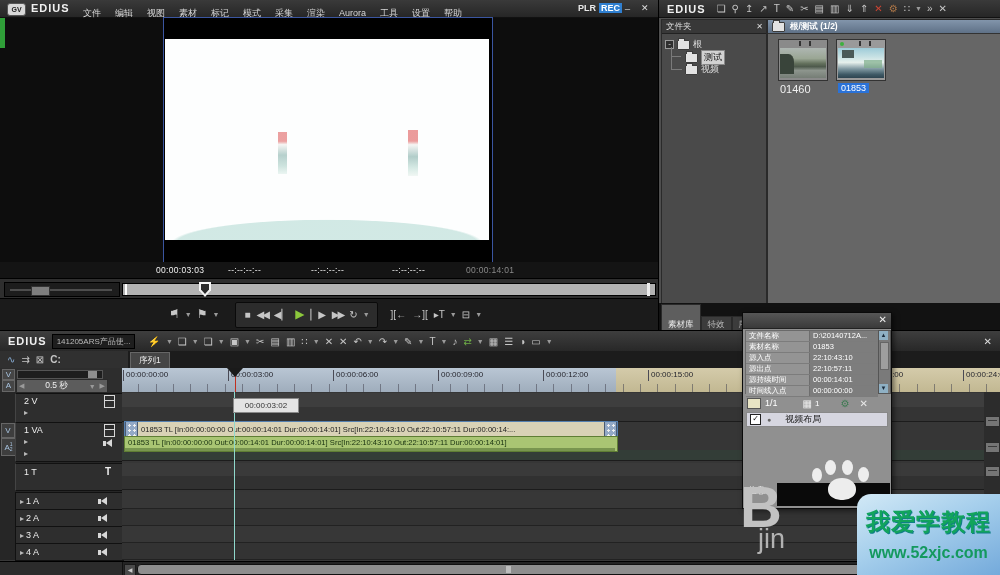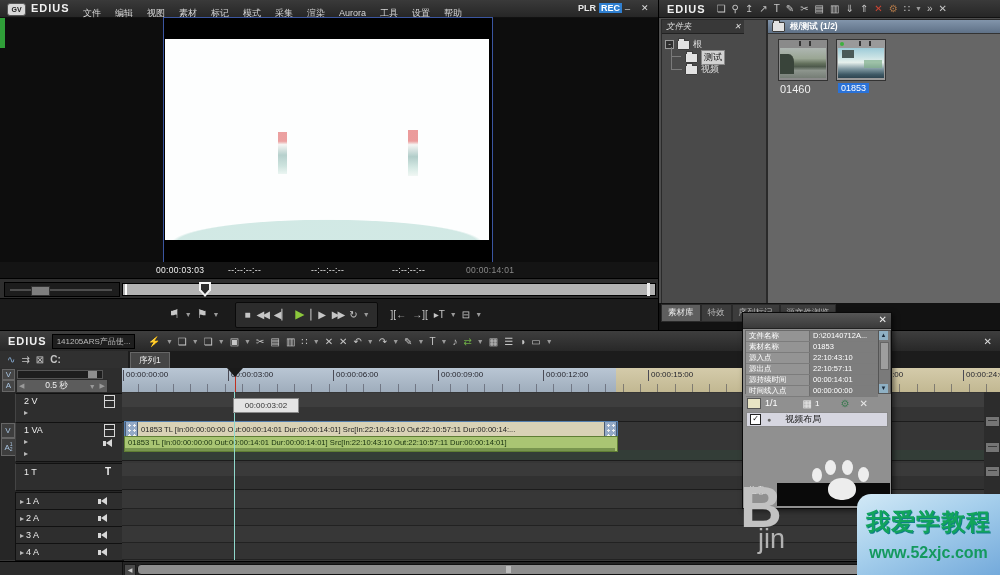--- a/index.html
+++ b/index.html
@@ -144,21 +144,21 @@
         <span class="tbi" style="color:#cc4433;">✕</span>
         <span class="tbi" style="color:#b07848;">⚙</span>
         <span class="tbi">∷</span>
         <span class="chv">▼</span>
         <span class="tbi">»</span>
         <span class="tbi">✕</span>
       </div>
     </div>
 
     <div class="a" style="left:2px;top:19px;width:104px;height:284px;background:#4a4a4a;border:1px solid #2a2a2a;">
-      <div class="a row" style="left:0;top:0;width:82px;height:13px;background:#383838;border-bottom:1px solid #222;font-style:italic;">
+      <div class="a row" style="left:0;top:0;width:104px;height:13px;background:#383838;border-bottom:1px solid #222;">
         <span style="margin-left:4px;font-size:8.5px;color:#ddd;">文件夹</span>
         <span style="margin-left:auto;margin-right:3px;font-size:8px;color:#ddd;">✕</span>
       </div>
       <div class="a row" style="left:3px;top:18px;">
         <span class="exp">-</span>
         <span class="fld" style="margin:0 3px;"></span>
         <span style="font-size:9px;">根</span>
       </div>
       <div class="a row" style="left:20px;top:30px;">
         <span class="fld" style="margin:0 3px;"></span>
@@ -196,21 +196,21 @@
             <div class="a" style="left:4px;top:2px;width:12px;height:8px;background:#4a5a58;"></div>
             <div class="a" style="left:26px;top:12px;width:18px;height:8px;background:#7fae8a;opacity:.7;"></div>
           </div>
         </div>
         <span class="a" style="left:2px;top:44px;font-size:9px;color:#fff;background:#2a72d8;padding:0 3px;">01853</span>
       </div>
     </div>
 
     <div class="a" style="left:0;top:303px;width:342px;height:27px;background:#121212;">
       <div class="a row" style="left:2px;top:1px;">
-        <span style="font-size:8.5px;color:#eee;background:#5e5e5e;border:1px solid #2a2a2a;padding:2px 6px;">素材库</span>
+        <span style="font-size:8.5px;color:#eee;background:#5e5e5e;border:1px solid #2a2a2a;padding:14px 6px;">素材库</span>
         <span style="font-size:8.5px;color:#bbb;background:#3c3c3c;border:1px solid #2a2a2a;padding:2px 6px;">特效</span>
         <span style="font-size:8.5px;color:#bbb;background:#3c3c3c;border:1px solid #2a2a2a;padding:2px 6px;">序列标记</span>
         <span style="font-size:8.5px;color:#bbb;background:#3c3c3c;border:1px solid #2a2a2a;padding:2px 6px;">源文件浏览</span>
       </div>
     </div>
   </div>
 
   <div class="a" style="left:0;top:330px;width:1000px;height:245px;background:#383838;border-top:1px solid #000;">
 
     <div class="a row" style="left:0;top:0;width:1000px;height:20px;background:linear-gradient(#3e3e3e,#282828);border-bottom:1px solid #151515;">

